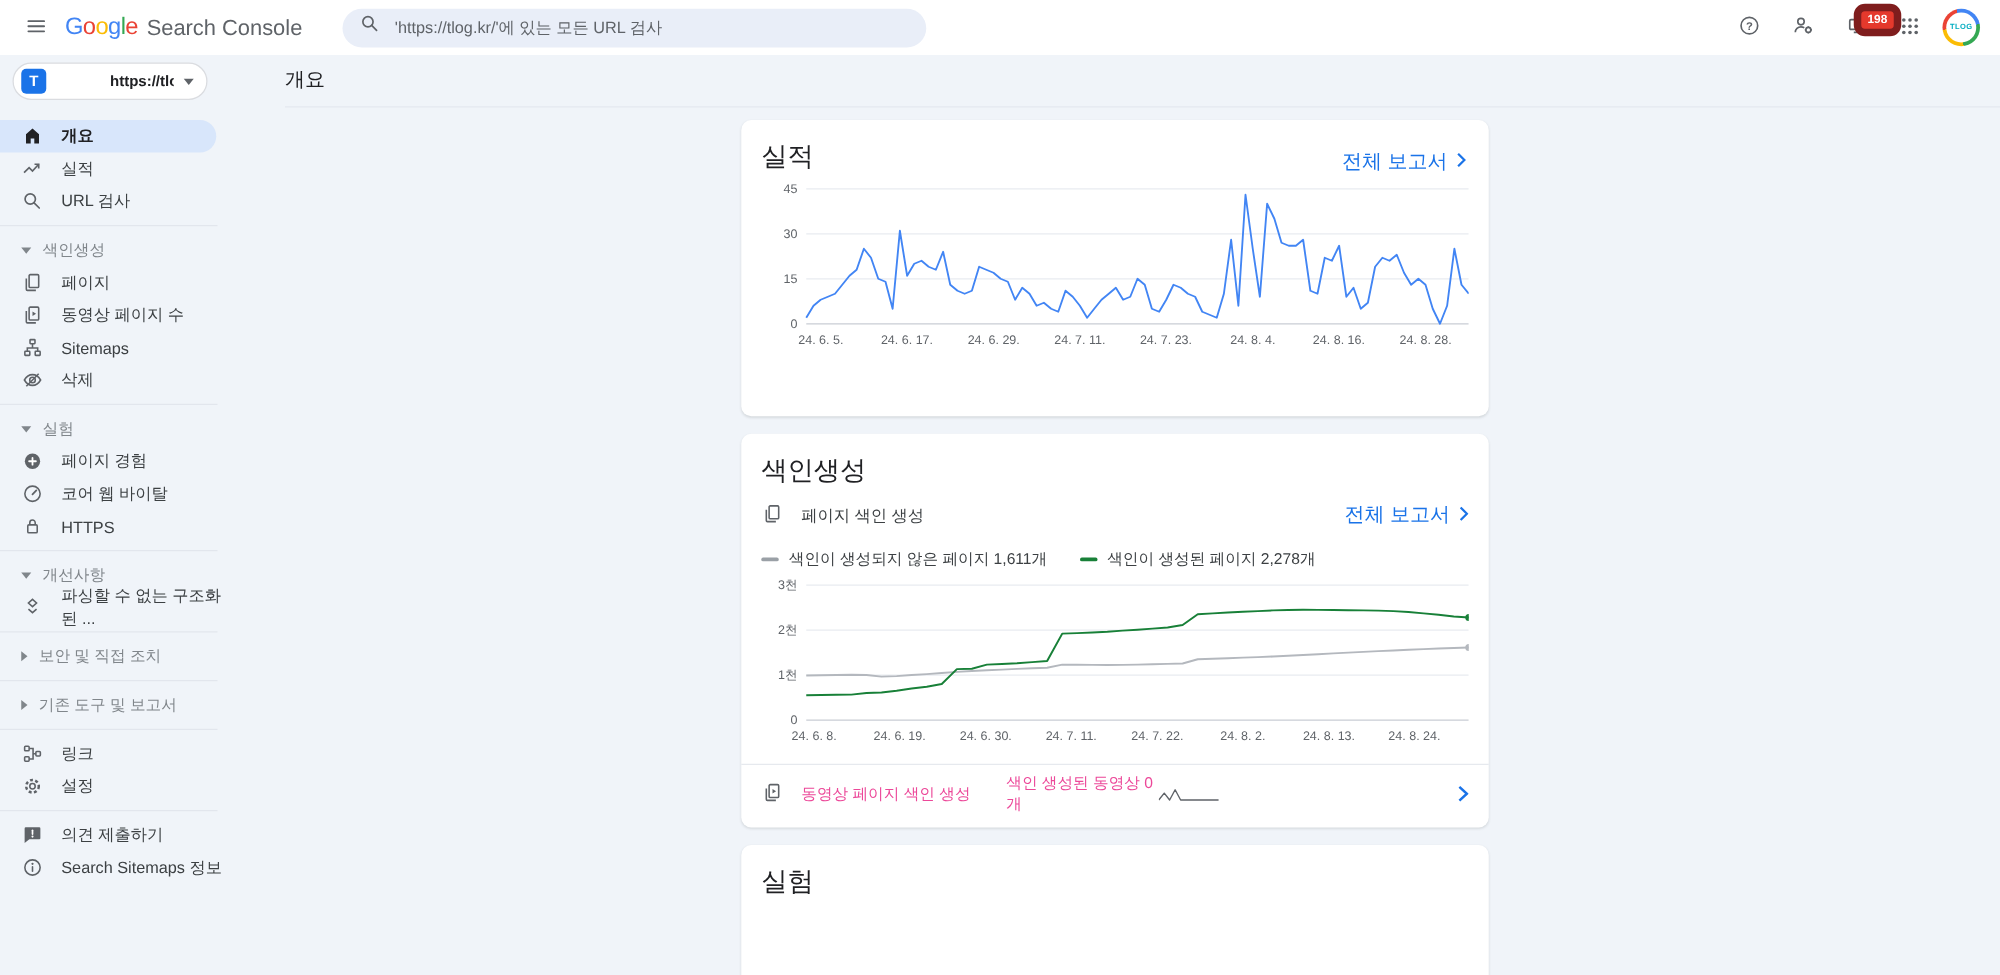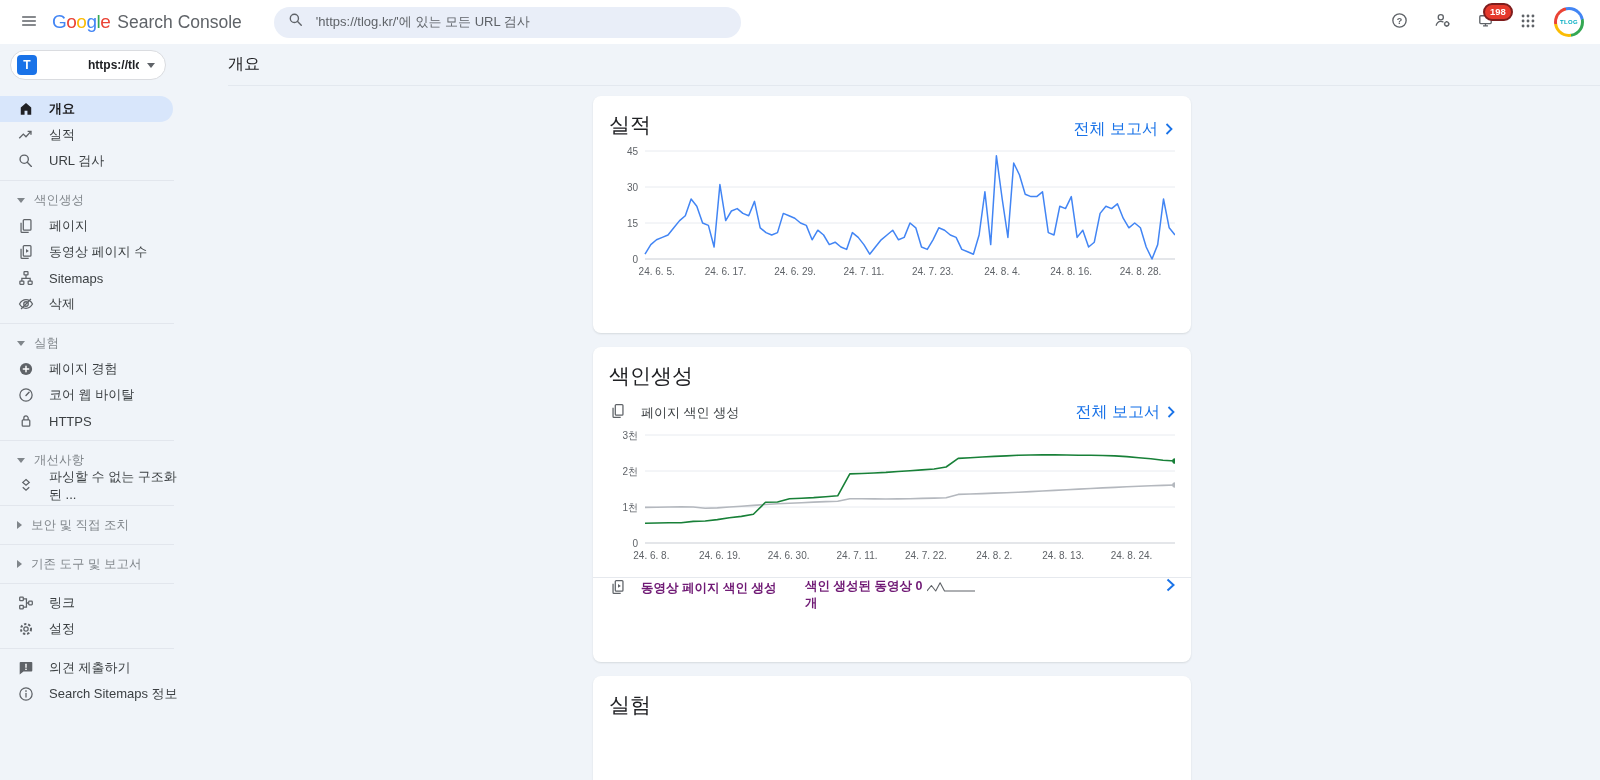--- a/index.html
+++ b/index.html
@@ -15,21 +15,21 @@
               display:flex; align-items:center; justify-content:center; cursor:pointer; position:relative; flex:none; }
   .logo { display:flex; align-items:center; margin-left:6px; white-space:nowrap; }
   .logo .gword { font-size:19px; font-weight:500; letter-spacing:-0.5px; }
   .logo .suffix { font-size:17.5px; color:#5f6368; margin-left:7px; }
   .l0,.l3 { color:#4285F4; } .l1,.l5 { color:#EA4335; } .l2 { color:#FBBC05; } .l4 { color:#34A853; }
   .searchbox { margin-left:32px; width:467px; height:31px; background:#e9eef8; border-radius:16px;
                display:flex; align-items:center; padding:0 14px; gap:11px; cursor:text; }
   .searchbox .ph { font-size:13px; color:#5f6368; }
   .top-actions { margin-left:auto; display:flex; align-items:center; gap:9px; }
   .badge { position:absolute; top:-2px; left:15px; background:#e5392c; color:#fff; font-size:9.5px;
-           font-weight:700; padding:2px 5px; border-radius:9px; border:2px solid #7f1d1d; line-height:1; }
+           font-weight:700; padding:2px 5px; border-radius:9px; border:6px solid #7f1d1d; line-height:1; }
   .avatar { width:30px; height:30px; border-radius:50%; padding:3px; cursor:pointer;
             background:conic-gradient(#4285f4 0 22%, #34a853 22% 48%, #fbbc05 48% 73%, #ea4335 73% 96%, #4285f4 96%); }
   .avatar-inner { width:24px; height:24px; border-radius:50%; background:#fff; color:#00acc1;
                   font-size:6px; font-weight:700; display:flex; align-items:center; justify-content:center; letter-spacing:.3px; }
   
   .layout { display:flex; height:736px; }
   .sidebar { width:184px; flex:none; padding-top:6px; }
   .prop { margin-left:10px; width:156px; height:30px; background:#fff; border:1px solid #dadce0; border-radius:16px;
           display:flex; align-items:center; padding:0 10px 0 6px; gap:8px; cursor:pointer; }
   .prop-initial { width:20px; height:20px; border-radius:4px; background:#1a73e8; color:#fff; font-size:12px;
@@ -65,21 +65,21 @@
   .perf-card .report-link { position:absolute; top:23px; right:18px; }
   .legend-row { margin-top:16px; display:flex; align-items:center; gap:26px; font-size:12.5px; color:#3c4043; }
   .legend-item { display:flex; align-items:center; gap:8px; }
   .dash { width:14px; height:3px; border-radius:2px; flex:none; }
   .dash-blue { background:#4285f4; } .dash-gray { background:#9aa0a6; } .dash-green { background:#188038; }
   .chart { margin-top:6px; }
   .index-card { height:315px; padding:15px 16px; margin-bottom:14px; }
   .subrow { margin-top:12px; display:flex; align-items:center; gap:14px; font-size:13px; color:#3c4043;text-align:right; }
   .subrow .report-link { margin-left:auto; }
   .divider-h { height:1px; background:#e6e9ee; margin:12px -16px 0; }
-  .video-row { height:46px; display:flex; align-items:flex-start; font-size:12.5px; color:#701a75;font-weight:bold; }
+  .video-row { height:46px; display:flex; align-items:center; font-size:12.5px; color:#ec4899; }
   .video-row .vgroup { display:flex; align-items:center; gap:14px; width:196px; flex:none; }
   .video-row .vt1 { width:177px; flex:none; }
   .video-row .vt2 { width:122px; flex:none; }
   .video-row .spark { width:62px; flex:none; display:flex; align-items:center; }
   .video-row .vchev { margin-left:auto; display:flex; cursor:pointer; }
   .exp-card { height:120px; padding:15px 16px; }
 </style>
 </head>
 <body>
 
@@ -400,20 +400,30 @@
           <span>페이지 색인 생성</span>
           <span class="report-link">
             <span>전체 보고서</span>
             <span>
               <svg width="8" height="12" viewBox="0 0 8 12" fill="none" stroke="#1a73e8" stroke-width="1.8">
                   <path d="M1.5 1 6.5 6 1.5 11"></path>
                 </svg>
             </span>
           </span>
         </div>
+        <div class="legend-row">
+          <span class="legend-item">
+            <span class="dash dash-gray"></span>
+            <span>색인이 생성되지 않은 페이지 1,611개</span>
+          </span>
+          <span class="legend-item">
+            <span class="dash dash-green"></span>
+            <span>색인이 생성된 페이지 2,278개</span>
+          </span>
+        </div>
         <div class="chart"><svg width="566" height="132" font-family="Liberation Sans, sans-serif">
               <line x1="36" y1="114" x2="566" y2="114" stroke="#c9cdd4" stroke-width="1"></line>
               <text x="29" y="117.5" text-anchor="end" font-size="10" fill="#5f6368">0</text>
               <line x1="36" y1="78.00000000000001" x2="566" y2="78.00000000000001" stroke="#e8ebf0" stroke-width="1"></line>
               <text x="29" y="81.50000000000001" text-anchor="end" font-size="10" fill="#5f6368">1천</text>
               <line x1="36" y1="42.00000000000001" x2="566" y2="42.00000000000001" stroke="#e8ebf0" stroke-width="1"></line>
               <text x="29" y="45.50000000000001" text-anchor="end" font-size="10" fill="#5f6368">2천</text>
               <line x1="36" y1="6" x2="566" y2="6" stroke="#e8ebf0" stroke-width="1"></line>
               <text x="29" y="9.5" text-anchor="end" font-size="10" fill="#5f6368">3천</text>
               <text x="42.36" y="130" text-anchor="middle" font-size="10" fill="#5f6368">24. 6. 8.</text>

